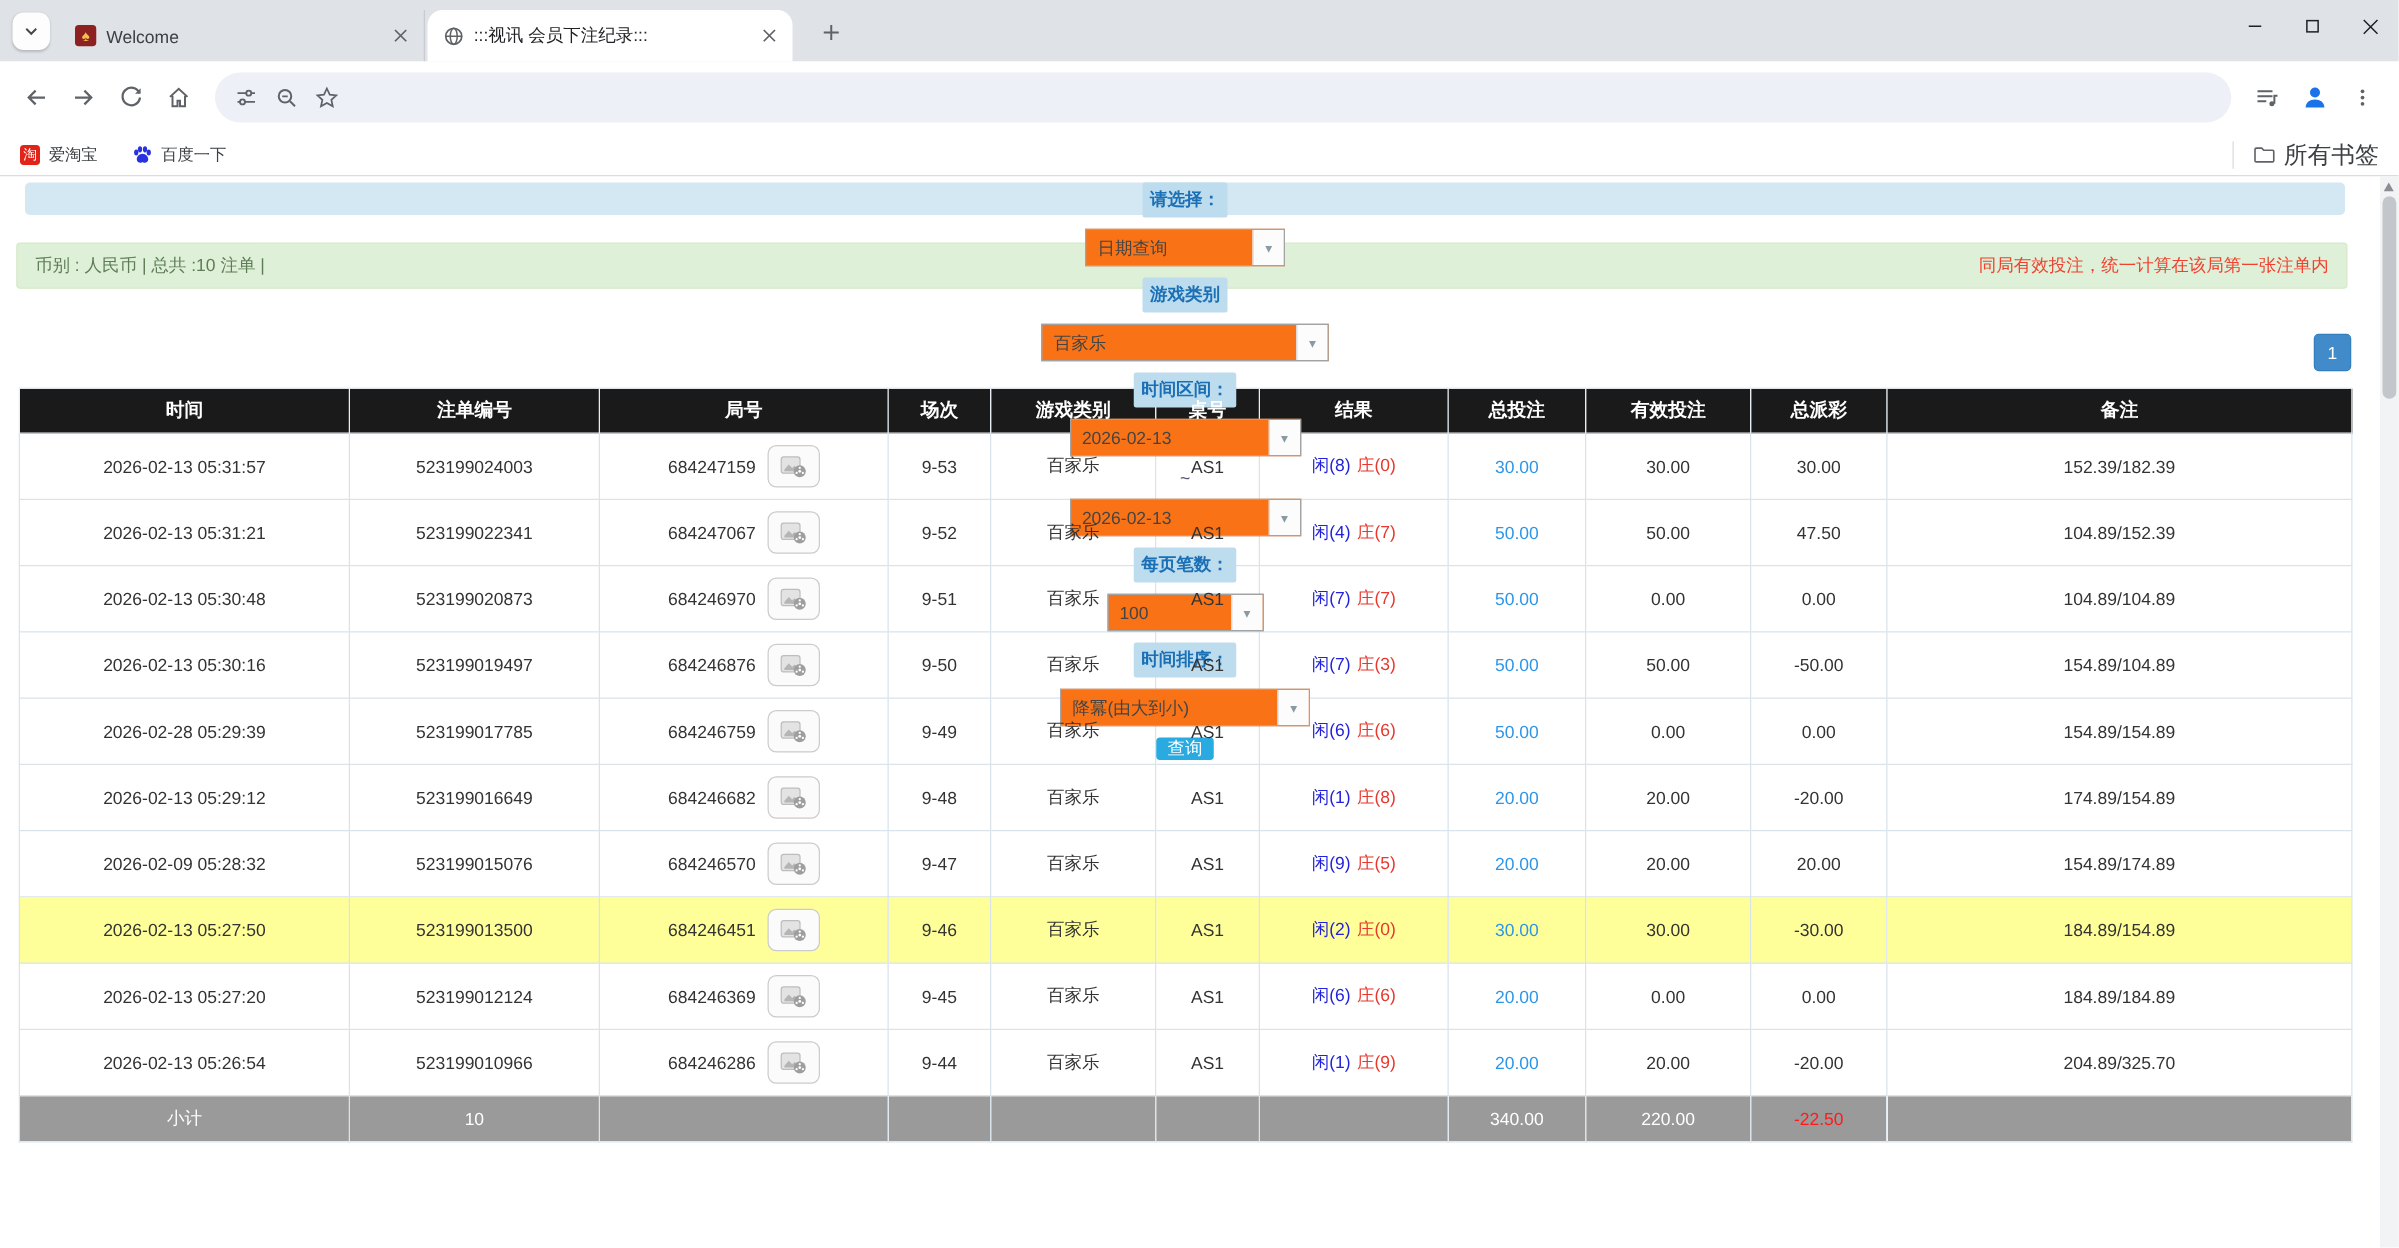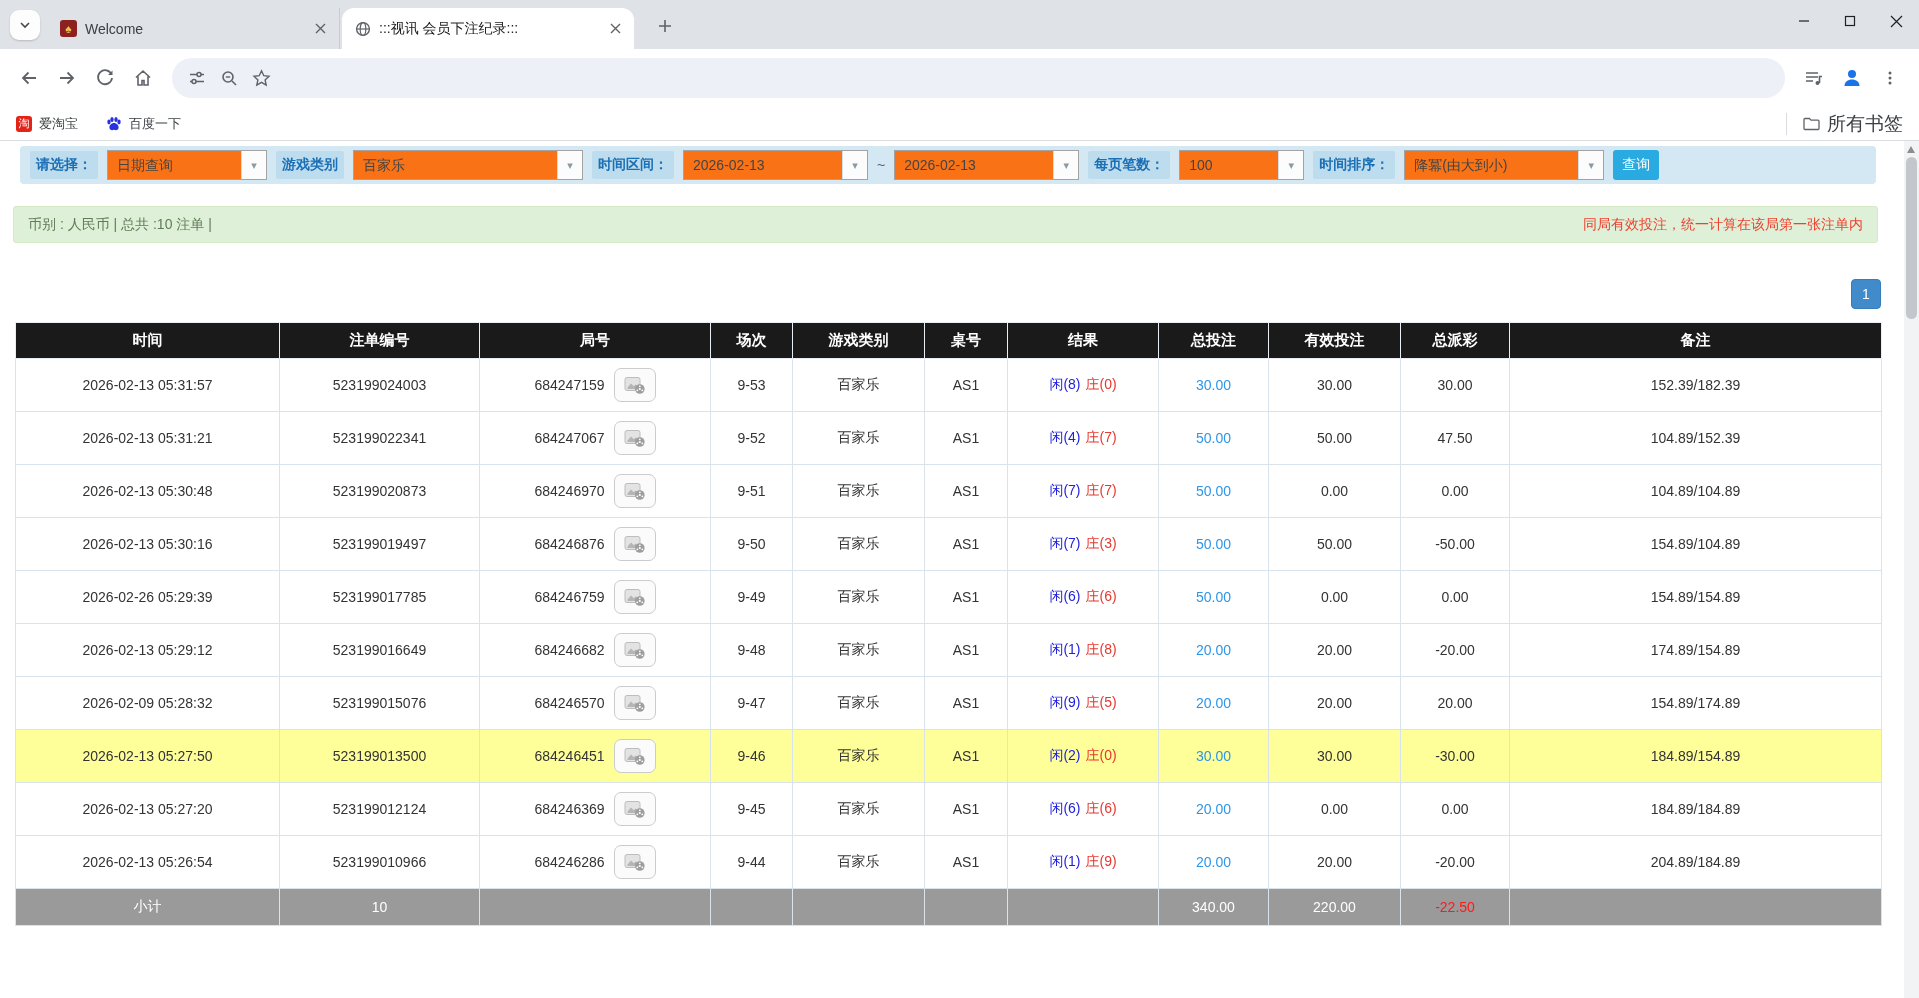--- a/index.html
+++ b/index.html
@@ -33,22 +33,22 @@
   #bookmarksbar { height:34px; background:#fff; border-bottom:1px solid #dadce0; display:flex; align-items:center; padding:0 16px; }
   .bm { display:flex; align-items:center; gap:7px; font-size:13px; color:#3c4043; margin-right:28px; cursor:pointer; }
   .bm-ico-taobao { width:16px; height:16px; background:#e2231a; border-radius:3px; color:#fff;
     font-size:11px; display:flex; align-items:center; justify-content:center; }
   .bm-right { margin-left:auto; display:flex; align-items:center; gap:7px; font-size:19px; color:#3c4043;
     border-left:1px solid #dadce0; padding-left:16px; height:22px; cursor:pointer; }
 
   
   #content { position:relative; }
 
-  #filterbar { margin:5px 43px 0 20px; height:38px; background:#d3e8f3; border-radius:4px;
-    display:flex; align-items:center; padding:0 10px; gap:9px; }
+  #filterbar { margin:5px 43px 0 20px; height:26px; background:#d3e8f3; border-radius:4px;
+    display:flex; align-items:center; padding:0 10px; gap:9px;flex-direction:column; }
   .flabel { background:#bddcee; color:#1a6fb5; font-weight:bold; font-size:14px;
     padding:5px 6px; border-radius:2px; white-space:nowrap; }
   .combo { display:flex; align-items:stretch; height:30px; background:#f97316; border:1px solid #a3a3a3; cursor:pointer; }
   .combo .val { flex:1; padding:0 9px; line-height:28px; font-size:14px; color:#444; white-space:nowrap; overflow:hidden; }
   .combo .arr { width:25px; border-left:1px solid #d5dde2; background:#fcfcfc; display:flex; align-items:center; justify-content:center; }
   .combo .arr::after { content:"▾"; color:#8a9aa5; font-size:11px; }
   .w160{width:160px}.w230{width:230px}.w185{width:185px}.w125{width:125px}.w200{width:200px}
   .tilde { color:#557; font-size:14px; }
   .search-btn { width:46px; height:30px; background:#29abe2; color:#fff; border:none; border-radius:3px;
     font-size:14px; cursor:pointer; font-family:inherit; }
@@ -410,21 +410,21 @@
           <td>9-50</td>
           <td>百家乐</td>
           <td>AS1</td>
           <td><span class="res-p">闲(7)</span><span class="res-b">庄(3)</span></td>
           <td><span class="amt-link">50.00</span></td>
           <td>50.00</td>
           <td class="neg">-50.00</td>
           <td>154.89/104.89</td>
         </tr>
         <tr>
-          <td>2026-02-26 05:29:39</td>
+          <td>2026-02-28 05:29:39</td>
           <td>523199017785</td>
           <td><span class="round-wrap">
               <span>684246759</span>
               <span class="video-btn">
                 <svg width="22" height="19" viewBox="0 0 22 19">
                   <rect x="1" y="1.5" width="15" height="13" rx="2" fill="#e3e3e3" stroke="#bdbdbd"></rect>
                   <path d="M3.5 11.5l3.5-4 2.8 2.8 1.8-1.8 2.9 3v1.5h-11z" fill="#b5b5b5"></path>
                   <circle cx="15.8" cy="13" r="4.8" fill="#9e9e9e"></circle>
                   <circle cx="15.8" cy="13" r="1.1" fill="#fff"></circle>
                   <circle cx="15.8" cy="10.3" r=".9" fill="#fff"></circle>
@@ -563,21 +563,21 @@
                 </svg>
               </span>
             </span></td>
           <td>9-44</td>
           <td>百家乐</td>
           <td>AS1</td>
           <td><span class="res-p">闲(1)</span><span class="res-b">庄(9)</span></td>
           <td><span class="amt-link">20.00</span></td>
           <td>20.00</td>
           <td class="neg">-20.00</td>
-          <td>204.89/184.89</td>
+          <td>204.89/325.70</td>
         </tr>
       </tbody>
     <tfoot id="tfoot">
         <tr>
           <td>小计</td>
           <td>10</td>
           <td></td>
           <td></td>
           <td></td>
           <td></td>

